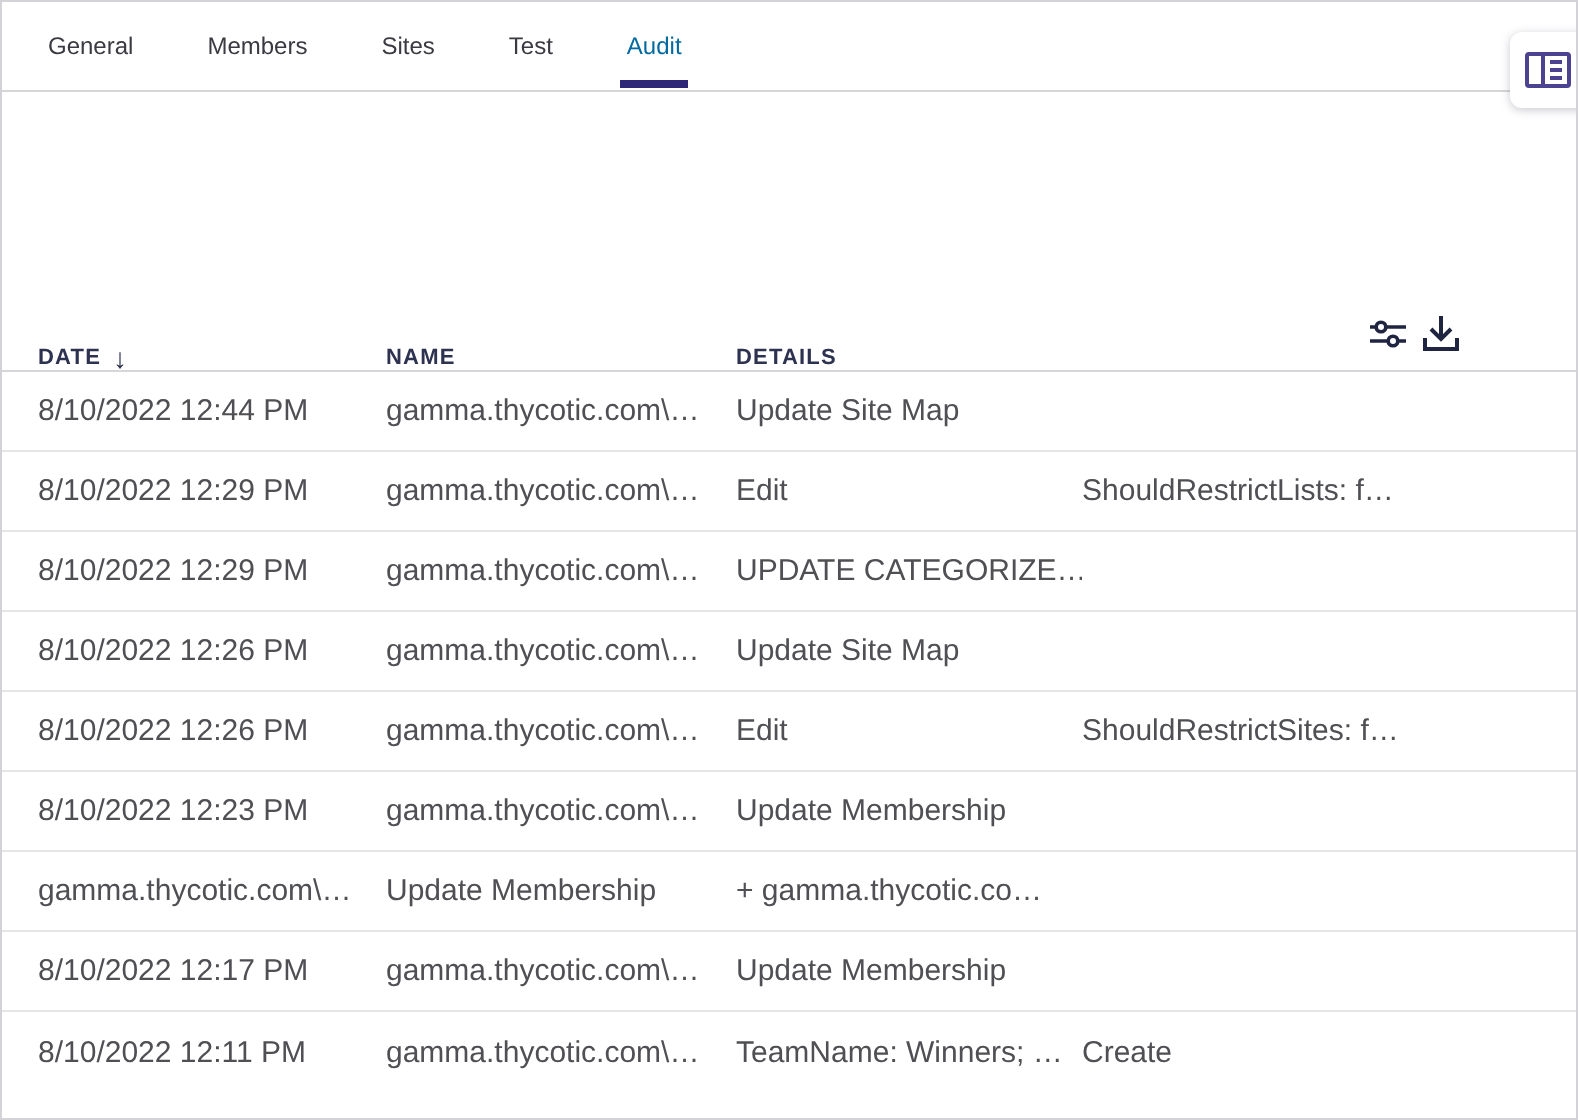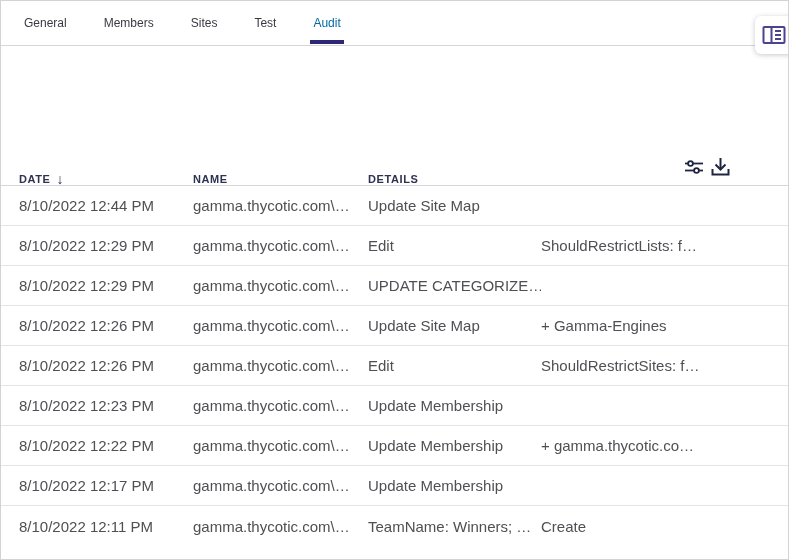--- a/index.html
+++ b/index.html
@@ -201,42 +201,40 @@
         <div class="td">8/10/2022 12:29 PM</div>
         <div class="td">gamma.thycotic.com\…</div>
         <div class="td">UPDATE CATEGORIZE…</div>
         <div class="td"></div>
       </div>
 
       <div class="grid-row trow">
         <div class="td">8/10/2022 12:26 PM</div>
         <div class="td">gamma.thycotic.com\…</div>
         <div class="td">Update Site Map</div>
-        <div class="td">+ Gamma-Engines</div>
         <div class="td"></div>
       </div>
 
       <div class="grid-row trow">
         <div class="td">8/10/2022 12:26 PM</div>
         <div class="td">gamma.thycotic.com\…</div>
         <div class="td">Edit</div>
         <div class="td">ShouldRestrictSites: f…</div>
         <div class="td"></div>
       </div>
 
       <div class="grid-row trow">
         <div class="td">8/10/2022 12:23 PM</div>
         <div class="td">gamma.thycotic.com\…</div>
         <div class="td">Update Membership</div>
         <div class="td"></div>
         <div class="td"></div>
       </div>
 
       <div class="grid-row trow">
-        <div class="td">8/10/2022 12:22 PM</div>
         <div class="td">gamma.thycotic.com\…</div>
         <div class="td">Update Membership</div>
         <div class="td">+ gamma.thycotic.co…</div>
         <div class="td"></div>
       </div>
 
       <div class="grid-row trow">
         <div class="td">8/10/2022 12:17 PM</div>
         <div class="td">gamma.thycotic.com\…</div>
         <div class="td">Update Membership</div>

